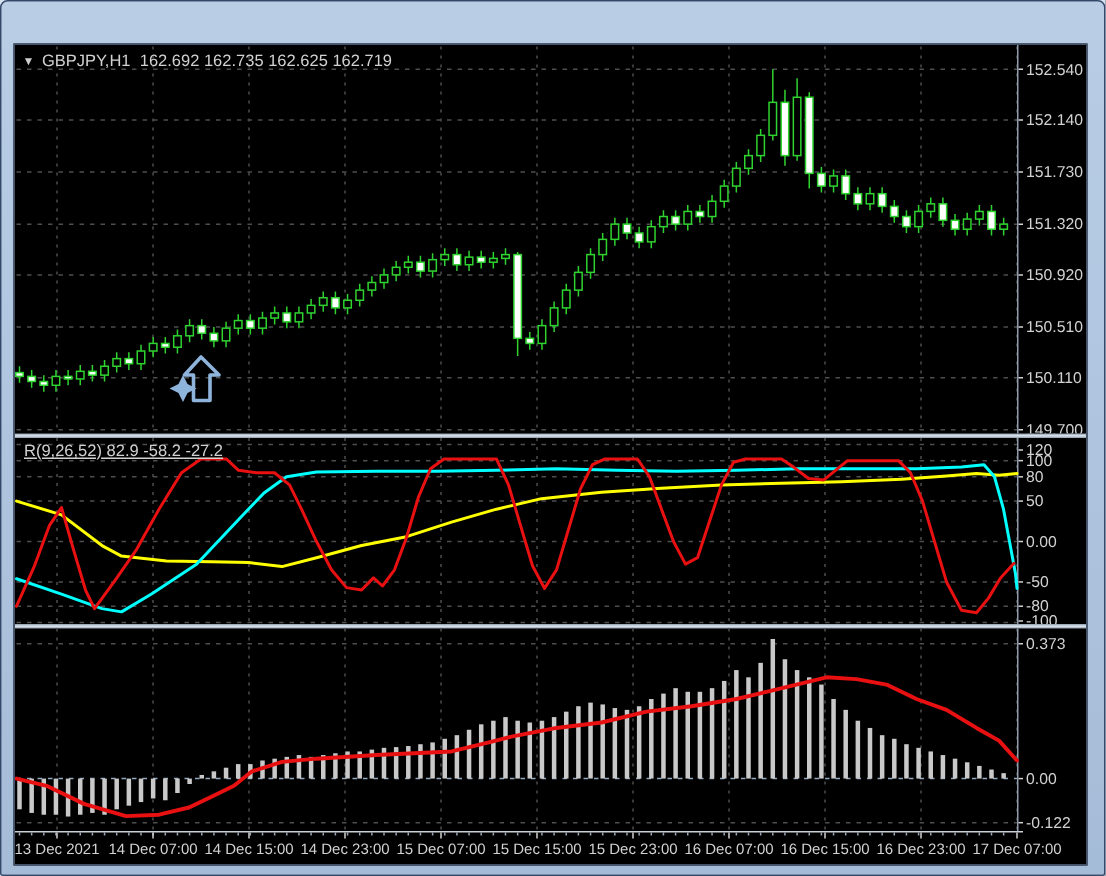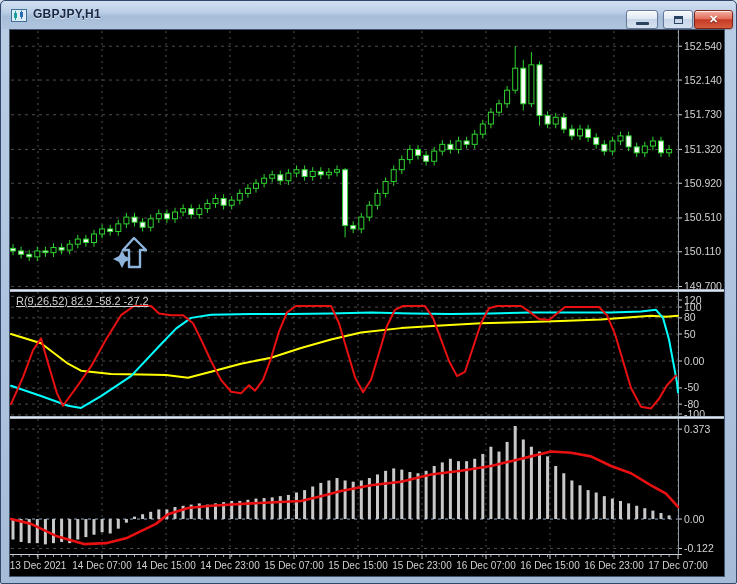--- a/index.html
+++ b/index.html
@@ -46,39 +46,20 @@
     position:absolute;color:#d2d2d2;font-size:11px;white-space:pre;
     text-shadow:0 0 0 #000;pointer-events:none;
   }
   .sym-marker{font-size:8px;color:#cfcfcf;margin-right:5px;vertical-align:1px;}
 </style>
 </head>
 <body>
 
 <div class="window">
 
-  <div class="titlebar">
-    <svg class="title-icon" viewBox="0 0 16 16">
-      <rect x="0.5" y="2.5" width="15" height="12" fill="#dcedf5" stroke="#3f6f96"></rect>
-      <line x1="4.5" y1="4" x2="4.5" y2="13" stroke="#1b9e9e" stroke-width="1"></line>
-      <rect x="3" y="6" width="3" height="5" fill="#1b9e9e"></rect>
-      <line x1="10.5" y1="3.5" x2="10.5" y2="12" stroke="#2a6db4" stroke-width="1"></line>
-      <rect x="9" y="5" width="3" height="5" fill="#2a6db4"></rect>
-    </svg>
-    <span class="title-text">GBPJPY,H1</span>
-    <div class="winbtn btn-min">
-        <span class="glyph-min"></span>
-      </div>
-    <div class="winbtn btn-restore">
-        <span class="glyph-restore"></span>
-      </div>
-    <div class="winbtn btn-close">
-        <span class="glyph-close">✕</span>
-      </div>
-  </div>
 
   <div class="client">
     <svg id="p-price" style="top:0;" width="714" height="259" viewBox="9 29 714 259">
         <g>
           <line x1="10" y1="45.22622950819724" x2="677" y2="45.22622950819724" stroke="#4e4e4e" stroke-dasharray="3,4" stroke-width="1"></line>
           <line x1="10" y1="79.06229508196809" x2="677" y2="79.06229508196809" stroke="#4e4e4e" stroke-dasharray="3,4" stroke-width="1"></line>
           <line x1="10" y1="113.74426229508242" x2="677" y2="113.74426229508242" stroke="#4e4e4e" stroke-dasharray="3,4" stroke-width="1"></line>
           <line x1="10" y1="148.42622950819674" x2="677" y2="148.42622950819674" stroke="#4e4e4e" stroke-dasharray="3,4" stroke-width="1"></line>
           <line x1="10" y1="182.2622950819676" x2="677" y2="182.2622950819676" stroke="#4e4e4e" stroke-dasharray="3,4" stroke-width="1"></line>
           <line x1="10" y1="216.94426229508196" x2="677" y2="216.94426229508196" stroke="#4e4e4e" stroke-dasharray="3,4" stroke-width="1"></line>
@@ -548,16 +529,17 @@
         <text x="229" y="568" fill="#d2d2d2" font-size="10" text-anchor="middle" font-family="Liberation Sans, sans-serif">14 Dec 23:00</text>
         <text x="293" y="568" fill="#d2d2d2" font-size="10" text-anchor="middle" font-family="Liberation Sans, sans-serif">15 Dec 07:00</text>
         <text x="357" y="568" fill="#d2d2d2" font-size="10" text-anchor="middle" font-family="Liberation Sans, sans-serif">15 Dec 15:00</text>
         <text x="421" y="568" fill="#d2d2d2" font-size="10" text-anchor="middle" font-family="Liberation Sans, sans-serif">15 Dec 23:00</text>
         <text x="485" y="568" fill="#d2d2d2" font-size="10" text-anchor="middle" font-family="Liberation Sans, sans-serif">16 Dec 07:00</text>
         <text x="549" y="568" fill="#d2d2d2" font-size="10" text-anchor="middle" font-family="Liberation Sans, sans-serif">16 Dec 15:00</text>
         <text x="613" y="568" fill="#d2d2d2" font-size="10" text-anchor="middle" font-family="Liberation Sans, sans-serif">16 Dec 23:00</text>
         <text x="677" y="568" fill="#d2d2d2" font-size="10" text-anchor="middle" font-family="Liberation Sans, sans-serif">17 Dec 07:00</text>
       </svg>
 
+    <div class="panel-header" style="left:5px;top:5px;"><span class="sym-marker">▼</span><span>GBPJPY,H1  162.692 162.735 162.625 162.719</span></div>
     <div class="panel-header" style="left:6px;top:265px;text-decoration:underline;">R(9,26,52) 82.9 -58.2 -27.2</div>
   </div>
 
 </div>
 
 </body></html>

